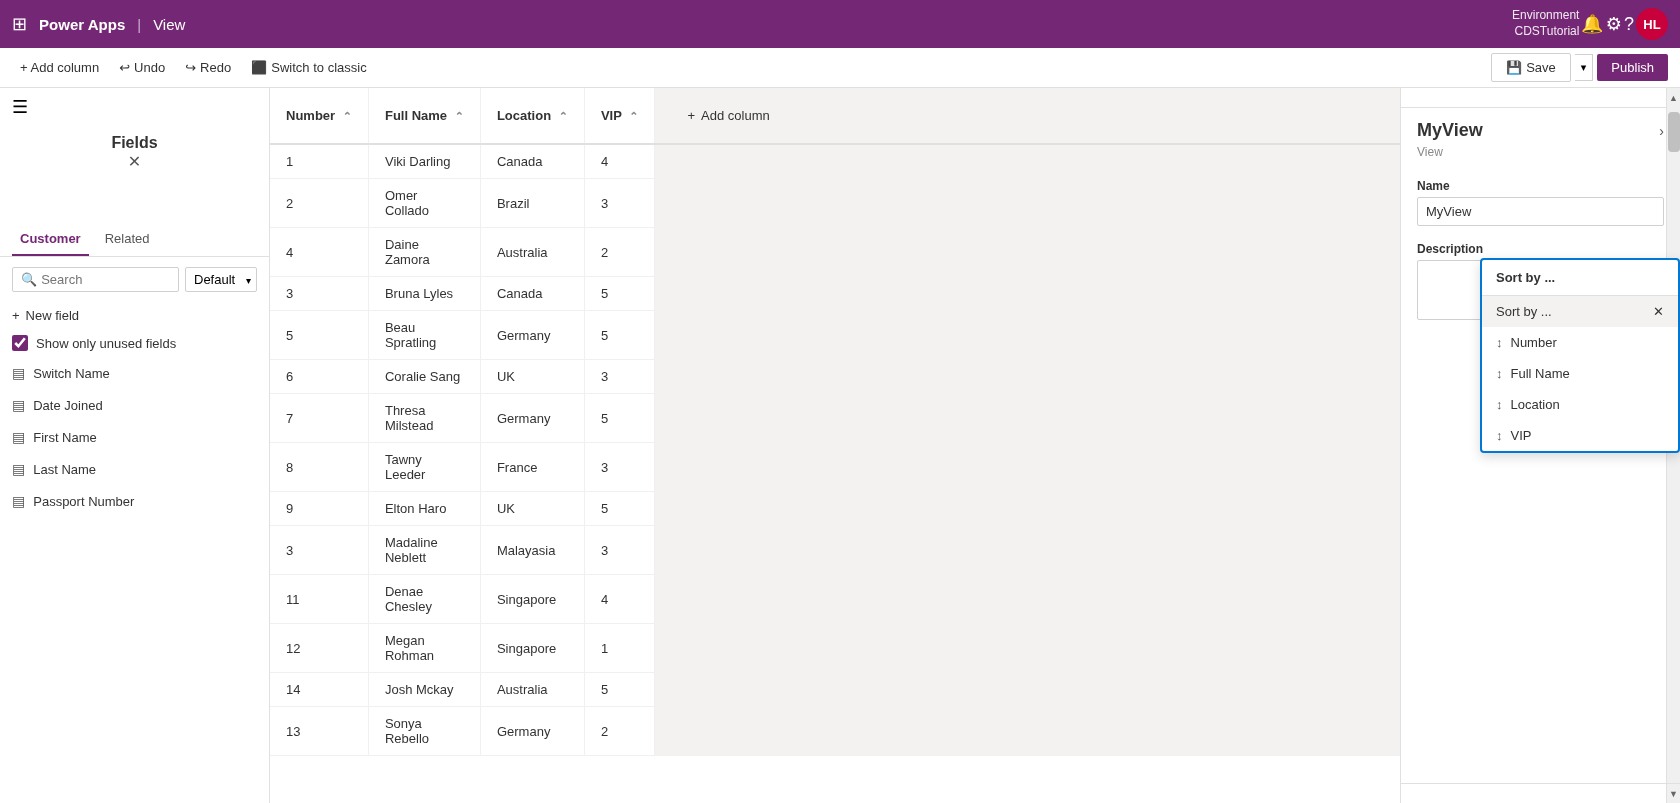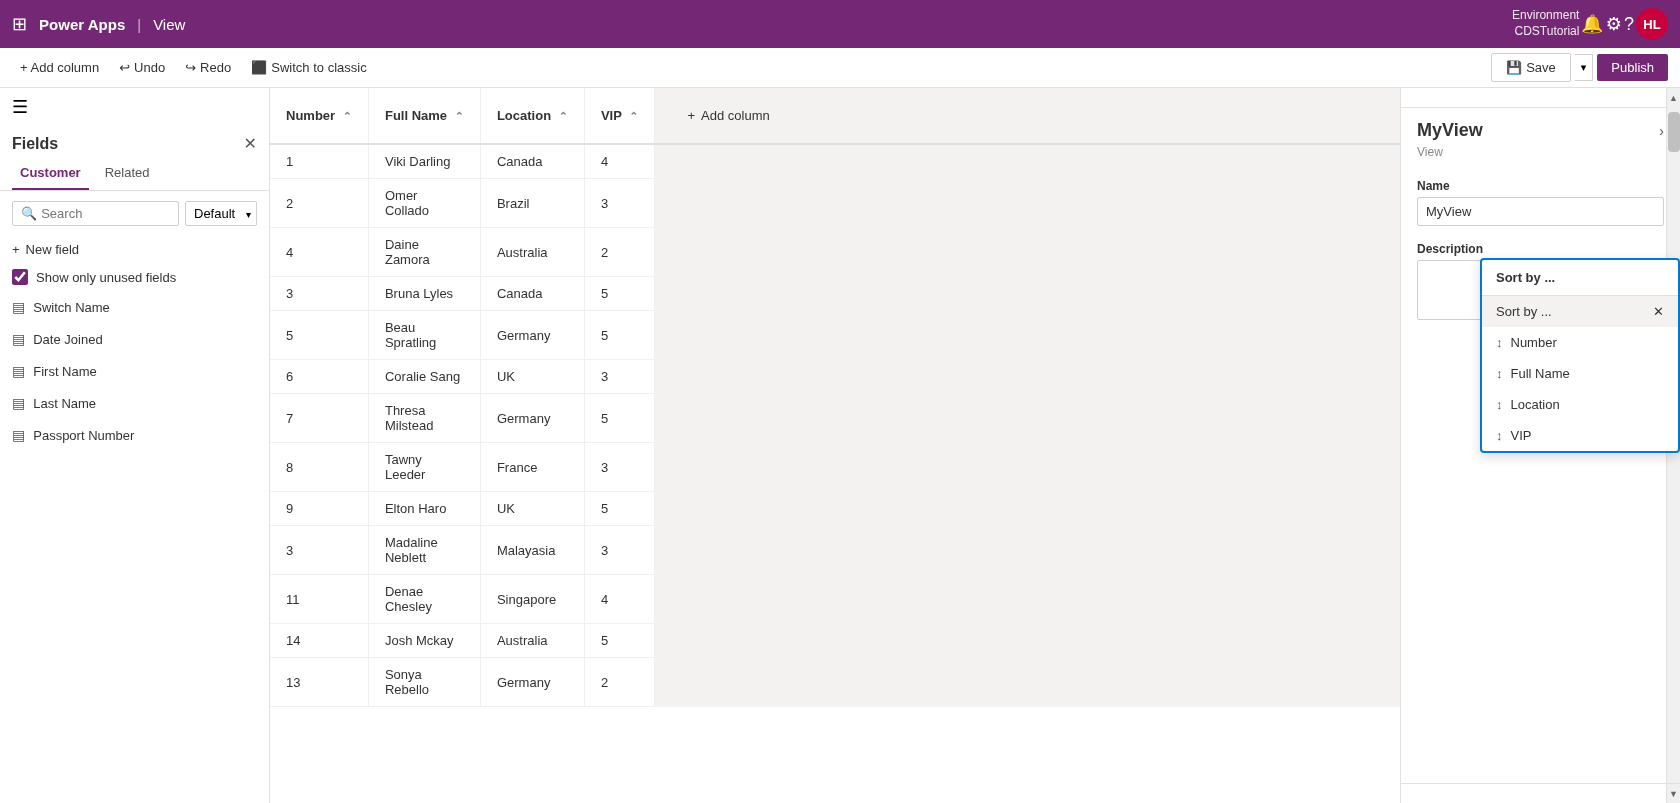--- a/index.html
+++ b/index.html
@@ -57,27 +57,28 @@
     .sidebar {
       width: 270px; background: white; border-right: 1px solid #e0e0e0;
       display: flex; flex-direction: column; flex-shrink: 0;
     }
     .sidebar-toggle {
       display: flex; align-items: center; padding: 8px 12px; cursor: pointer;
     }
     .sidebar-header {
       display: flex; align-items: center; justify-content: space-between;
       padding: 8px 12px 4px;
+      flex-direction: column;
     }
     .sidebar-title { font-size: 16px; font-weight: 600; color: #333; }
     .sidebar-close { cursor: pointer; color: #555; font-size: 16px; }
     .sidebar-tabs { display: flex; border-bottom: 1px solid #e0e0e0; padding: 0 12px; }
     .sidebar-tab {
       font-size: 13px; padding: 8px 8px; cursor: pointer; color: #555;
-      border-bottom: 2px solid transparent; margin-right: 8px;
+      border-bottom: 2px solid transparent; margin-right: 8px; margin-top: 48px;
     }
     .sidebar-tab.active { color: #742774; border-bottom-color: #742774; font-weight: 600; }
     .sidebar-search-row { display: flex; align-items: center; gap: 6px; padding: 10px 12px; }
     .sidebar-search {
       flex: 1; display: flex; align-items: center; gap: 4px;
       border: 1px solid #d0d0d0; border-radius: 2px; padding: 4px 8px;
       background: white;
     }
     .sidebar-search input {
       border: none; outline: none; font-size: 13px; color: #333; width: 100%;
@@ -380,20 +381,27 @@
     <td style="background: #f3f2f1; border: none;"></td>
   </tr>
           <tr>
     <td>11</td>
     <td>Denae Chesley</td>
     <td>Singapore</td>
     <td>4</td>
     <td style="background: #f3f2f1; border: none;"></td>
   </tr>
           <tr>
+    <td>12</td>
+    <td>Megan Rohman</td>
+    <td>Singapore</td>
+    <td>1</td>
+    <td style="background: #f3f2f1; border: none;"></td>
+  </tr>
+          <tr>
     <td>14</td>
     <td>Josh Mckay</td>
     <td>Australia</td>
     <td>5</td>
     <td style="background: #f3f2f1; border: none;"></td>
   </tr>
           <tr>
     <td>13</td>
     <td>Sonya Rebello</td>
     <td>Germany</td>

